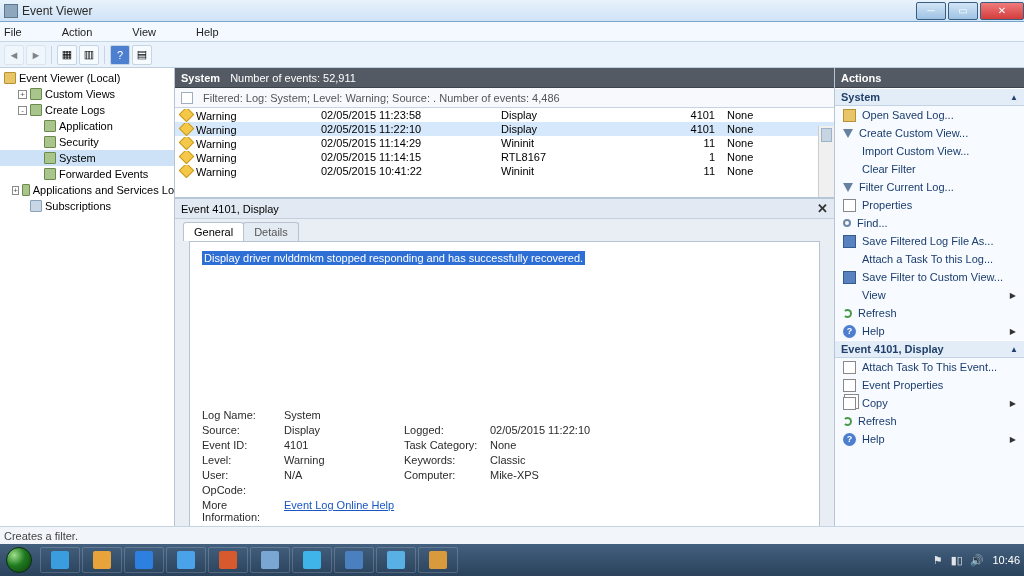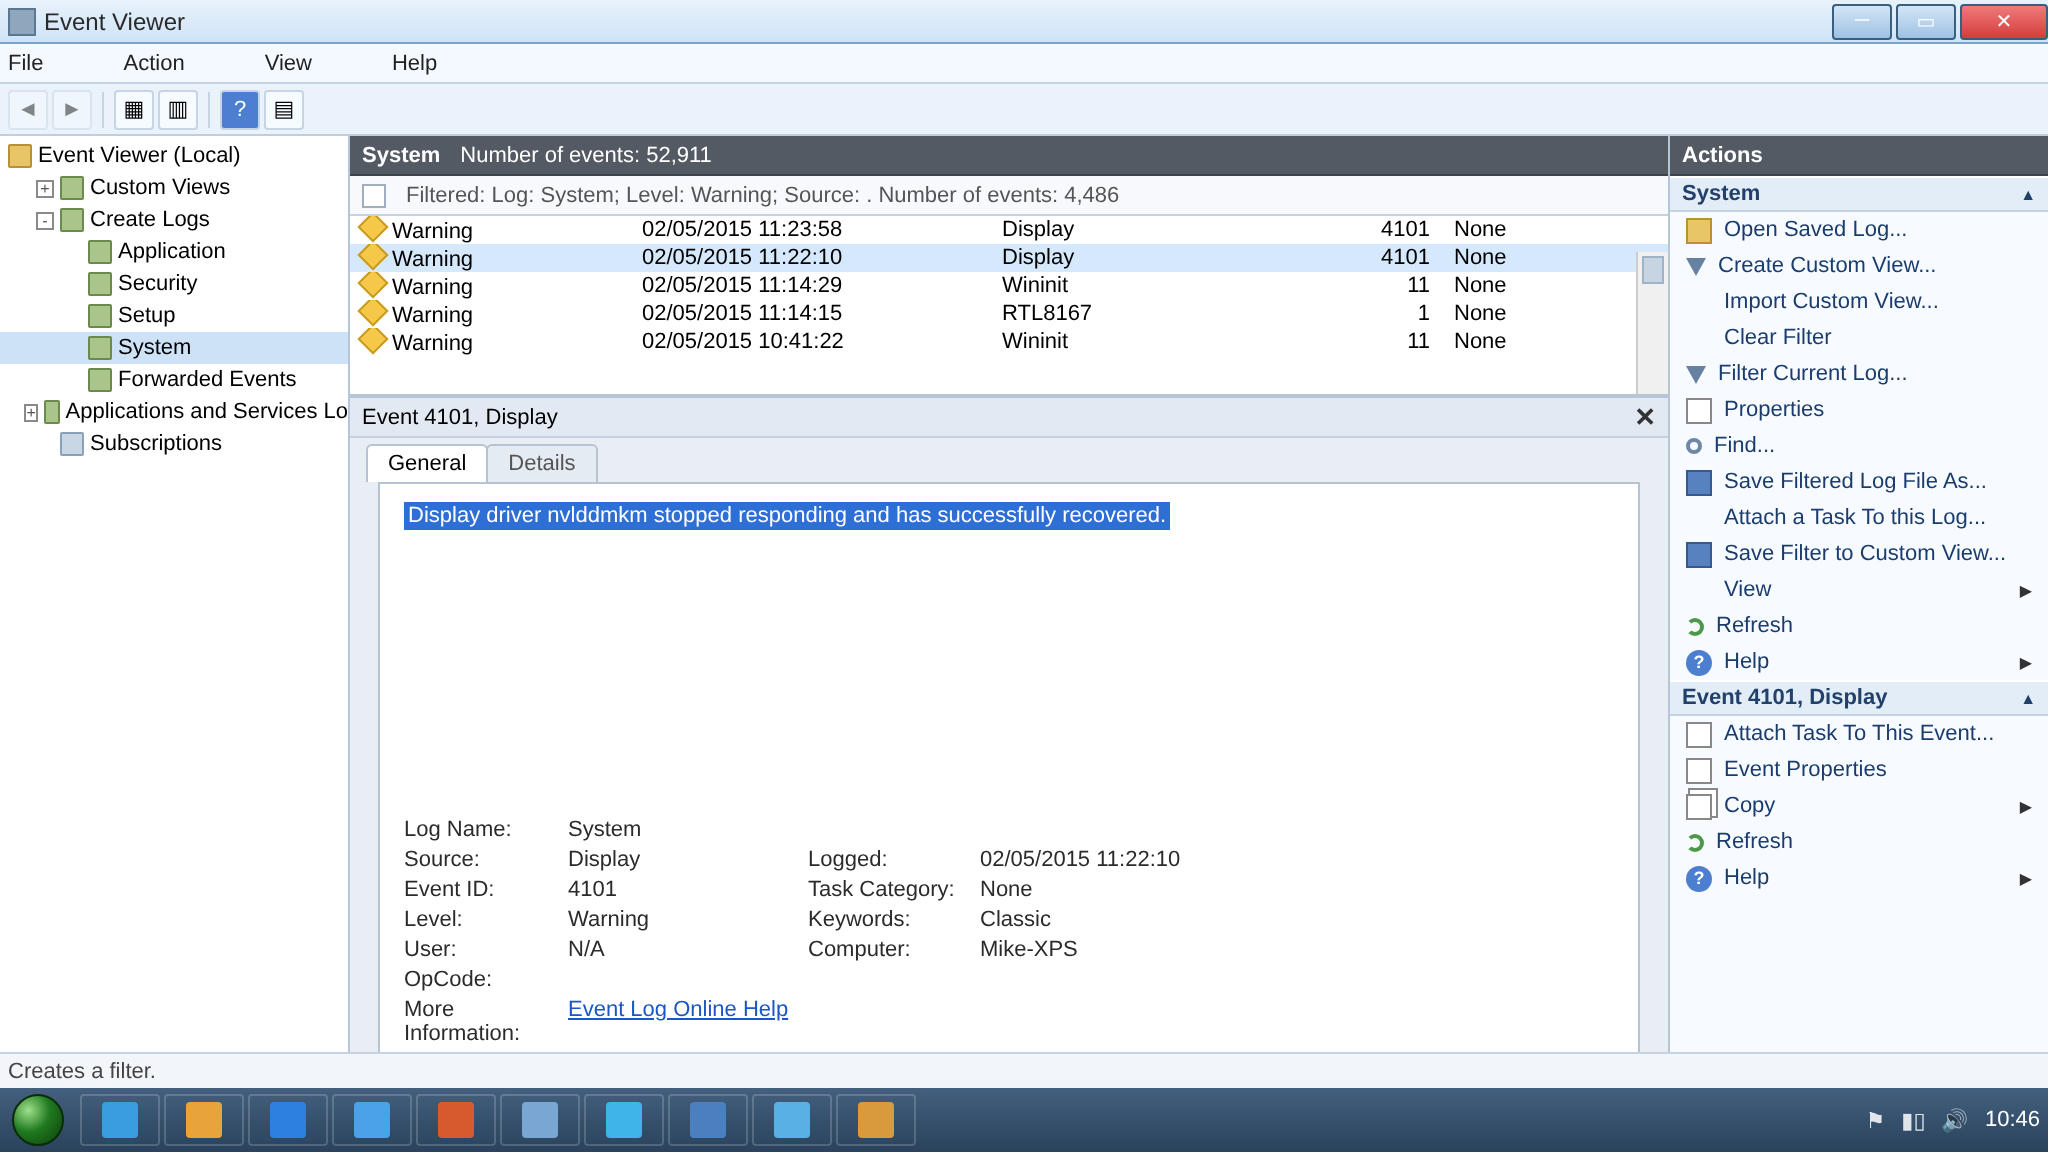--- a/index.html
+++ b/index.html
@@ -146,26 +146,20 @@
           <span class="ind" style="width:28px"></span>
           <span style="width:12px;display:inline-block"></span>
           <span class="tico log"></span>
           <span>Application</span>
         </div>
         <div class="item">
           <span class="ind" style="width:28px"></span>
           <span style="width:12px;display:inline-block"></span>
           <span class="tico log"></span>
           <span>Security</span>
-        </div>
-        <div class="item">
-          <span class="ind" style="width:28px"></span>
-          <span style="width:12px;display:inline-block"></span>
-          <span class="tico log"></span>
-          <span>Setup</span>
         </div>
         <div class="item sel">
           <span class="ind" style="width:28px"></span>
           <span style="width:12px;display:inline-block"></span>
           <span class="tico log"></span>
           <span>System</span>
         </div>
         <div class="item">
           <span class="ind" style="width:28px"></span>
           <span style="width:12px;display:inline-block"></span>

